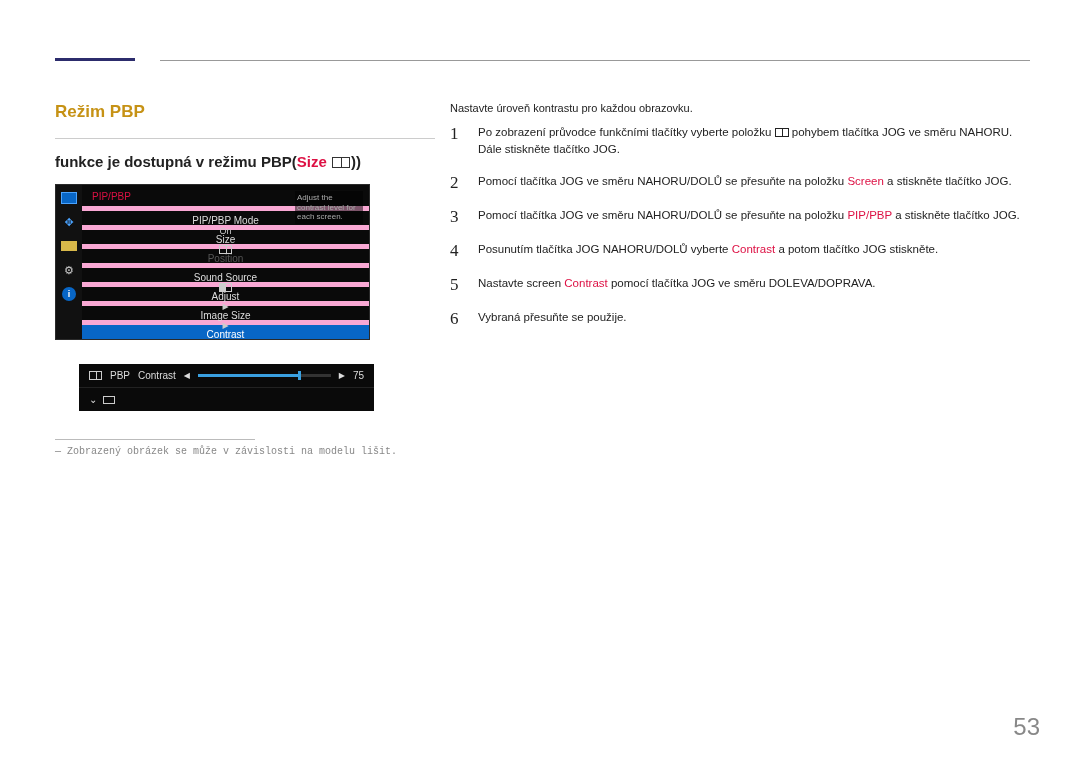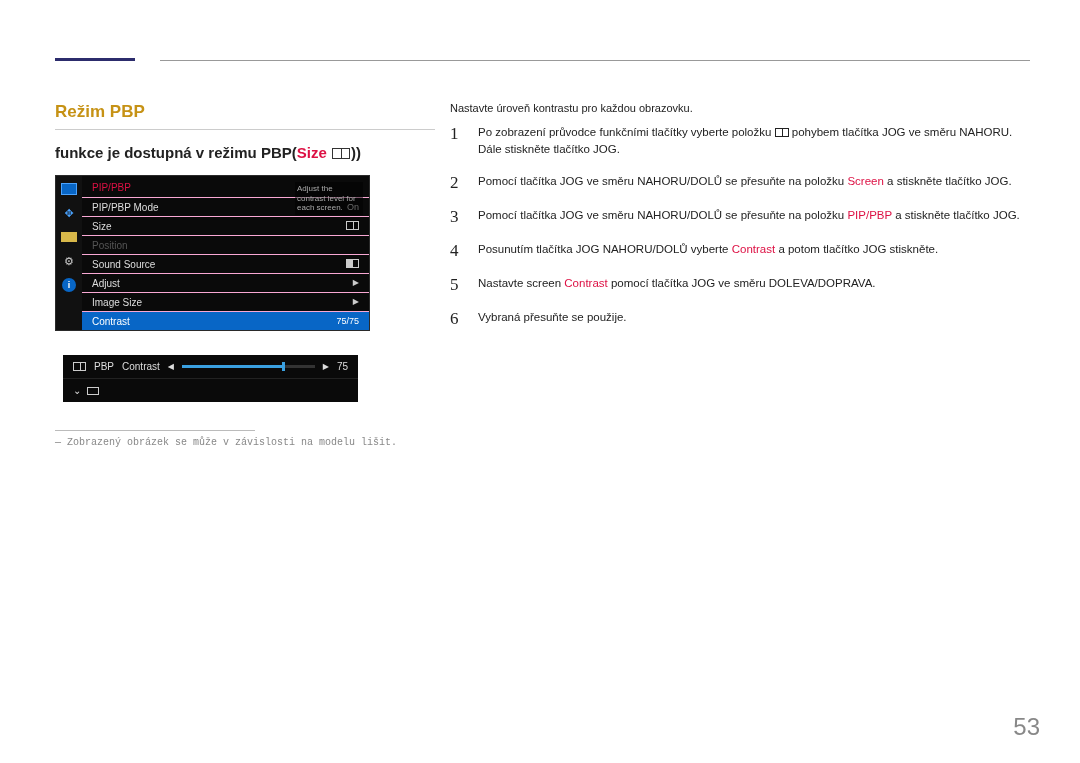--- a/index.html
+++ b/index.html
@@ -26,21 +26,21 @@
   .left-col {
     position: absolute;
     top: 102px; left: 55px;
     width: 380px;
   }
   .heading-pbp {
     color: #c69215;
     font-size: 17px;
     font-weight: bold;
     border-bottom: 1px solid #ccc;
-    padding-bottom: 7px;
+    padding-bottom: 16px;
     margin-bottom: 14px;
   }
   .subheading {
     font-size: 15px;
     font-weight: bold;
     color: #222;
     margin-bottom: 14px;
   }
   .subheading .size-word { color: #d14; }
   .pbp-icon {
@@ -89,37 +89,37 @@
     color: #d14; font-size: 10px; padding: 6px 10px 4px;
   }
   .osd-tooltip {
     position: absolute; top: 6px; right: 6px;
     width: 68px; font-size: 8px; line-height: 1.2;
     color: #aaa; background: rgba(0,0,0,0.5);
     padding: 2px;
   }
   .osd-row {
     display: flex; justify-content: space-between;
-    padding: 4px 10px; border-top: 1px solid #f9a8d4;
-    align-items: flex-start; height: 19px;
+    padding: 4px 10px; border-top: 5px solid #f9a8d4;
+    align-items: center; height: 19px; flex-direction: column;
   }
   .osd-row.disabled { color: #555; }
   .osd-row .val { color: #ccc; font-size:9px; display:flex; align-items:center; gap:2px; }
   .osd-row.selected { background: #0866c6; color:#fff; }
   .osd-row.selected .val { color:#fff; }
   .pbp-mini-icon {
     display:inline-block; width:13px; height:9px; border:1px solid #ccc; position:relative;
   }
   .pbp-mini-icon::after { content:""; position:absolute; left:50%; top:0; bottom:0; width:1px; background:#ccc; }
   .pbp-mini-icon.filled::after { background:#ccc; width:50%; left:0; }
   .tri { font-size:8px; }
   
   .osd-slider {
     width: 295px;
-    margin-left: 8px;
+    margin-left: 24px;
     margin-top: 24px;
     background: #0a0a0a;
     color: #ddd;
     font-size: 10px;
   }
   .slider-row {
     display:flex; align-items:center; padding: 6px 10px; gap:8px;
     border-bottom: 1px solid #222;
   }
   .slider-track {

